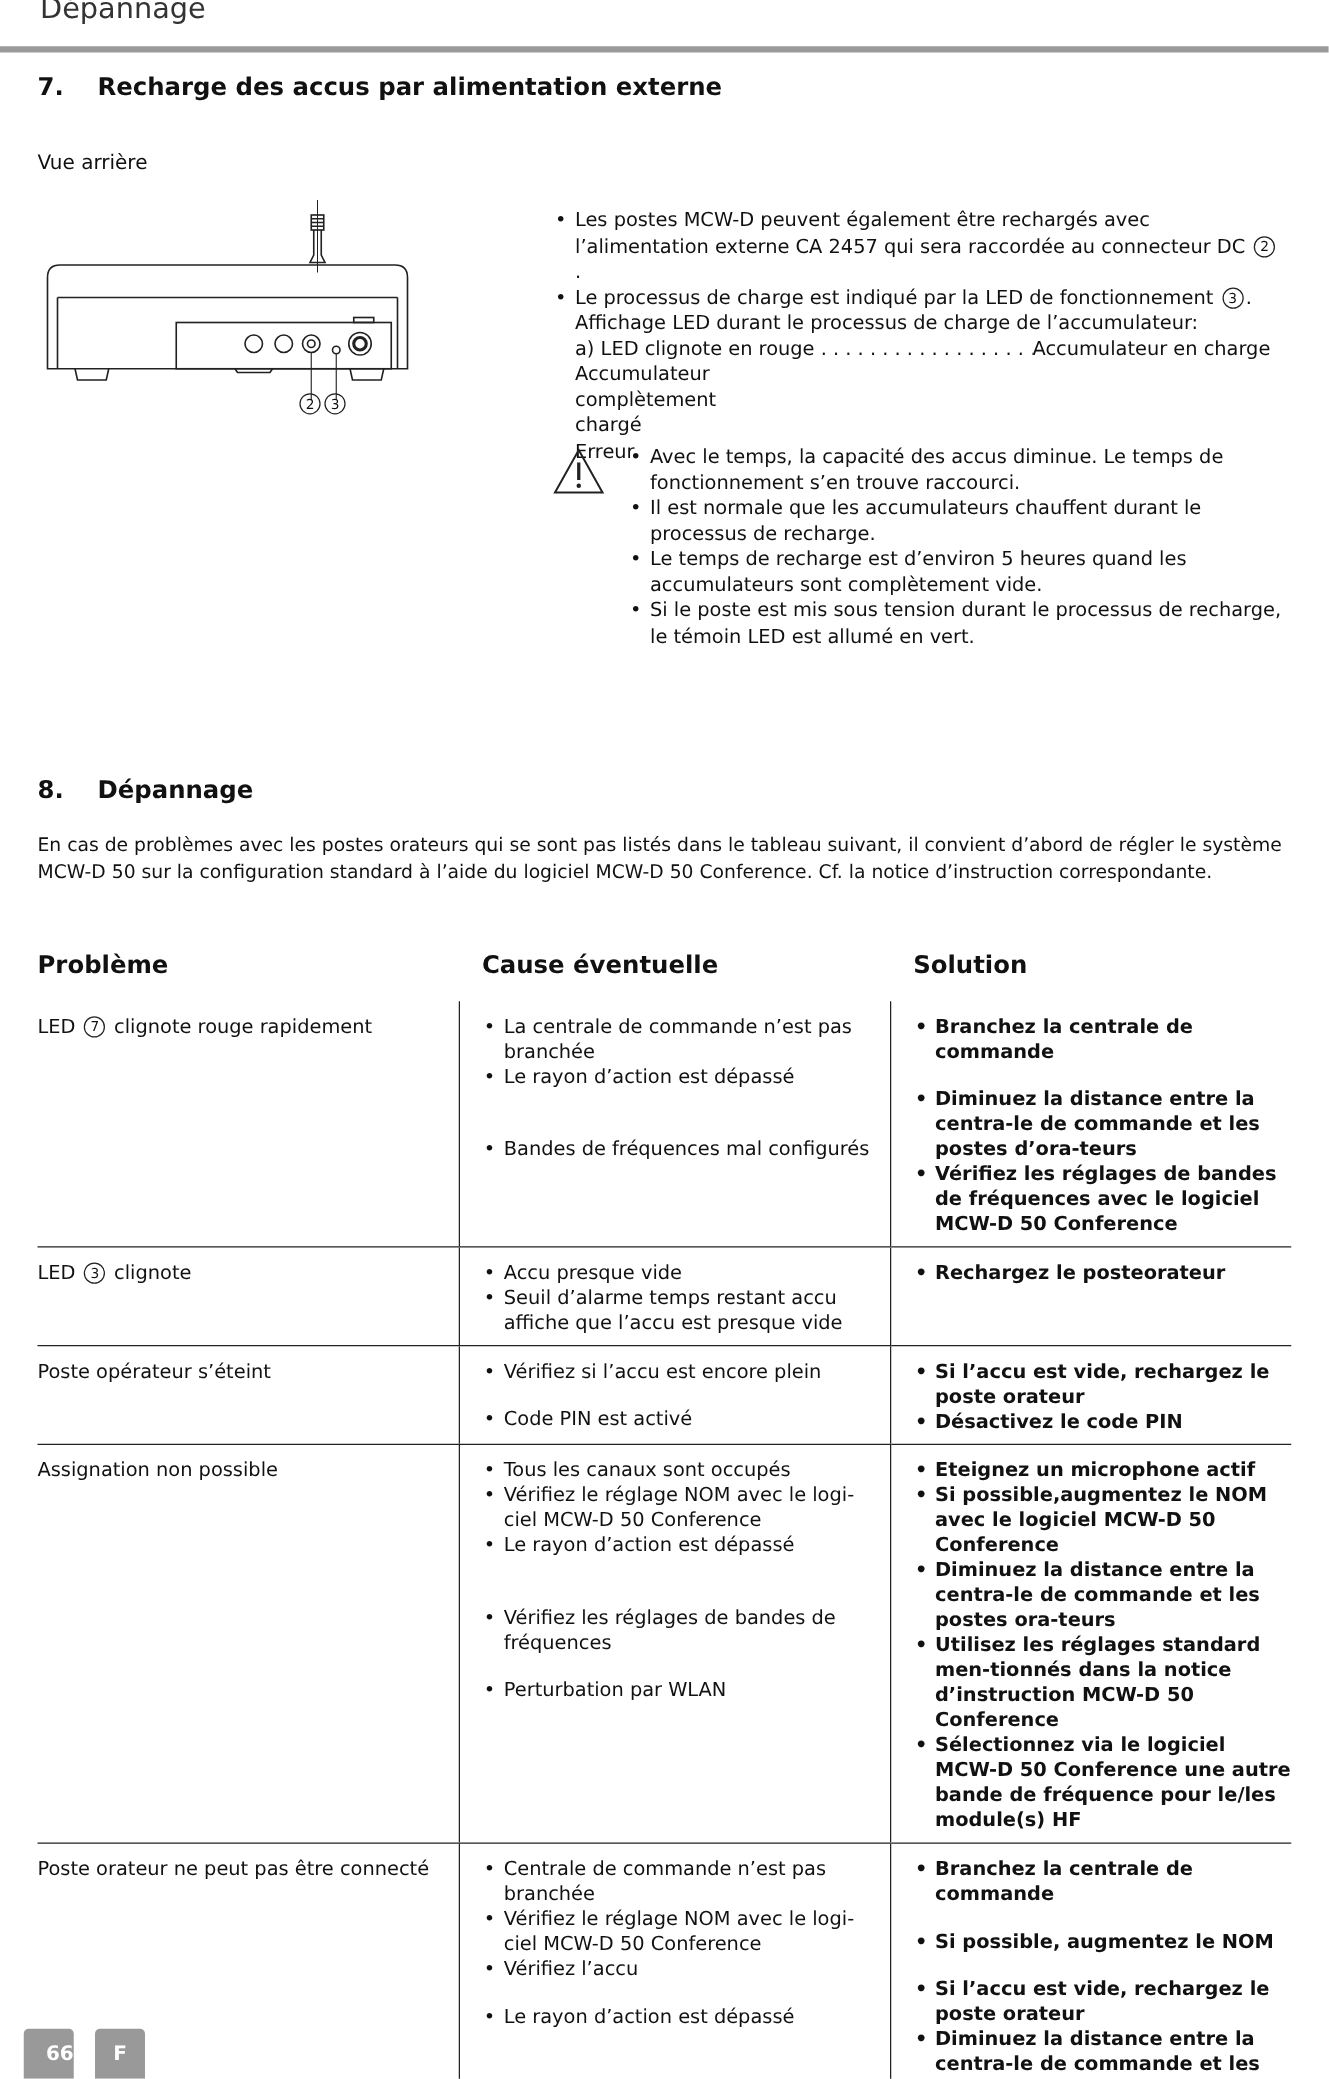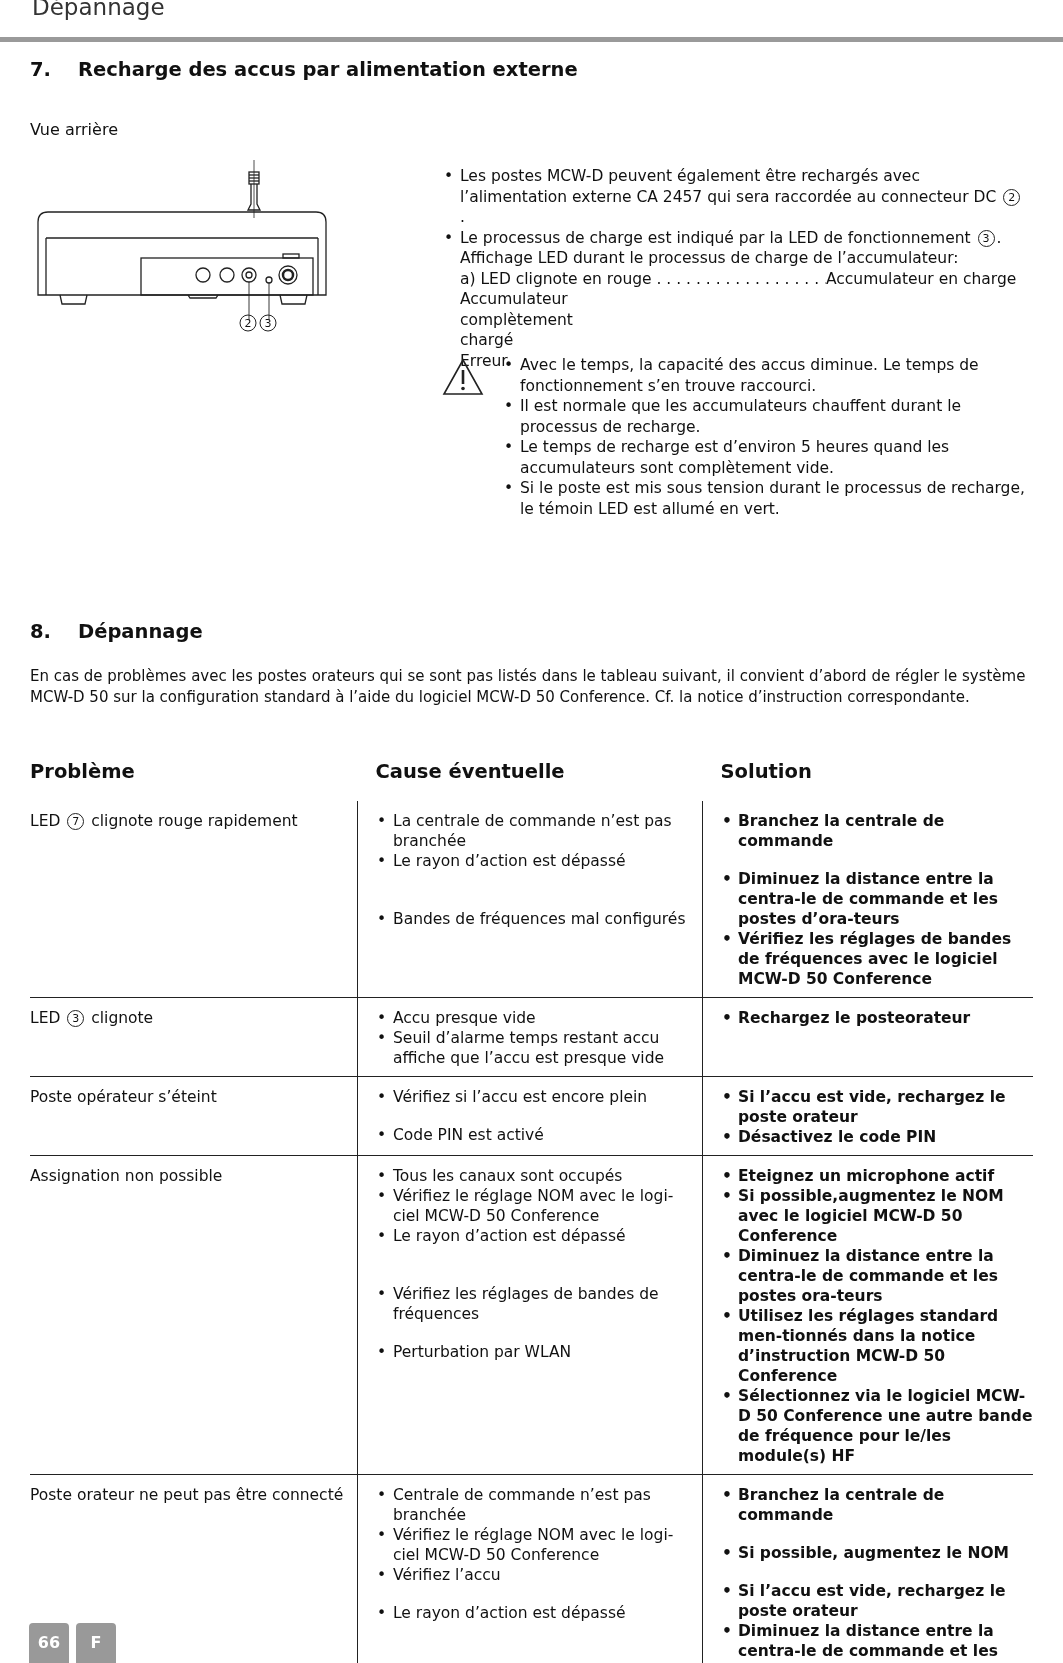--- a/index.html
+++ b/index.html
@@ -17,21 +17,21 @@
   ul.b li::before { content: "•"; position: absolute; left: 1px; top: 0; }
   .circ { display: inline-block; width: 15px; height: 15px; border: 1px solid #222; border-radius: 50%;
           font-size: 11px; line-height: 15px; text-align: center; vertical-align: 1px; margin: 0 2px; }
   .led-row { display: flex; }
   .led-row .l { width: 366px; white-space: nowrap; overflow: hidden; }
   .led-row .r { flex: 1; }
   .important-title { font-weight: bold; }
   table.ts { position: absolute; left: 30px; top: 760px; width: 1003px; border-collapse: collapse; }
   table.ts th { text-align: left; font-size: 19.5px; font-weight: bold; padding: 0 0 18px 0; vertical-align: top; }
   table.ts td { vertical-align: top; padding: 10px 0 8px 0; line-height: 20px; }
-  table.ts td.c1 { width: 327px; }
+  table.ts td.c1 { width: 327px; padding-right: 10px; }
   table.ts td.c2 { width: 320px; border-left: 1.5px solid #222; padding-left: 18px; padding-right: 6px; }
   table.ts td.c3 { border-left: 1.5px solid #222; padding-left: 18px; font-weight: bold; }
   table.ts tr.row td { border-bottom: 1.5px solid #222; }
   table.ts tr.row.last td { border-bottom: none; }
   table.ts th.h2c, table.ts th.h3c { padding-left: 18px; }
   .gap { display: block; height: 20px; }
   .badge { position: absolute; top: 1623px; height: 40px; width: 40px; background: #999; color: #fff;
            font-weight: bold; font-size: 16px; text-align: center; line-height: 40px; border-radius: 4px 4px 0 0; }
 </style>
 </head>
@@ -216,14 +216,14 @@
         <li>Si possible, augmentez le NOM</li>
         <span class="gap" style="height:18px"></span>
         <li>Si l’accu est vide, rechargez le poste orateur</li>
         <li>Diminuez la distance entre la centra-le de commande et les postes ora-teurs</li>
       </ul>
         </td>
     </tr>
   </tbody>
 </table>
 
-<div class="badge" style="left:29px;">66</div>
+<div class="badge" style="left:19px;text-align:right;">66</div>
 <div class="badge" style="left:76px;">F</div>
 
 </body></html>

